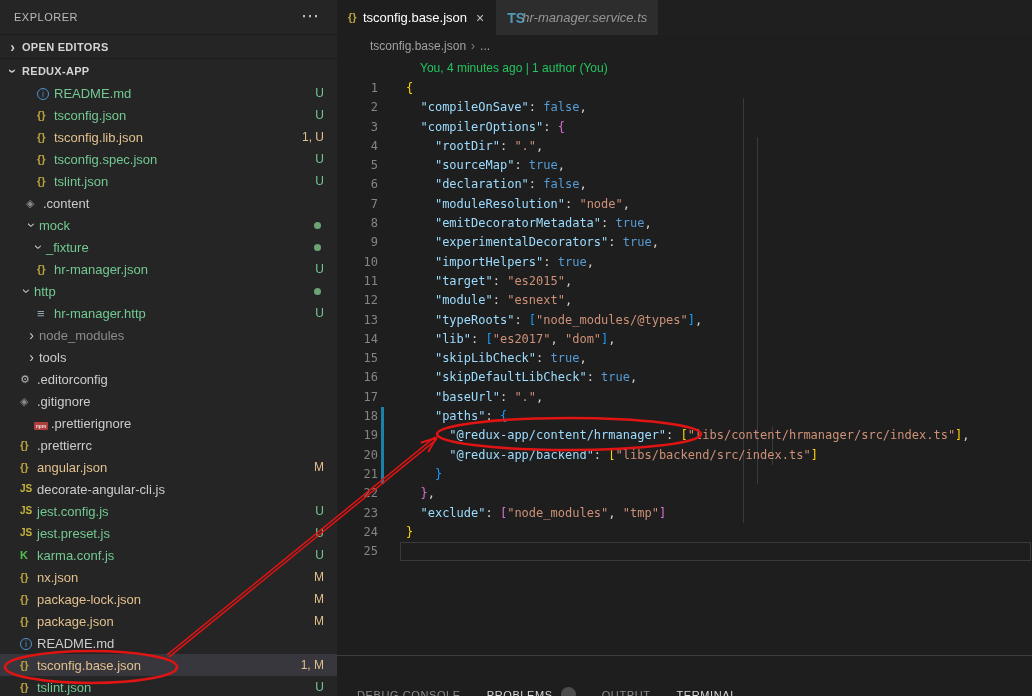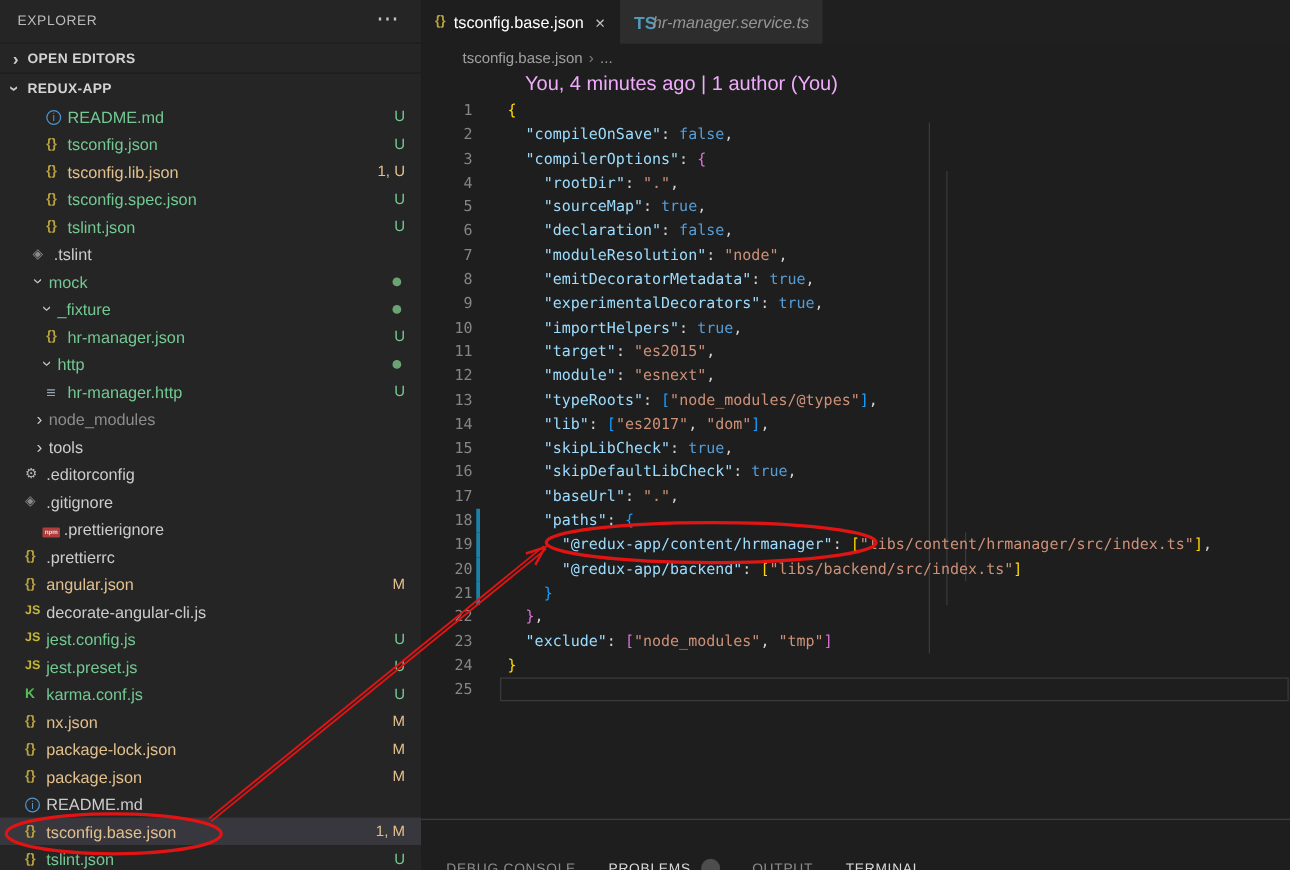--- a/index.html
+++ b/index.html
@@ -45,21 +45,21 @@
   #tabbar { position:absolute; left:0; top:0; width:695px; height:35px; background:#1f1f1f; display:flex; }
   .tab { display:flex; align-items:center; height:35px; padding:0 11px; font-size:13px; cursor:pointer; }
   .tab .fi { width:15px; }
   .tab.active { background:#1e1e1e; color:#ffffff; }
   .tab.inactive { background:#2d2d2d; color:#969696; margin-left:1px; }
   .tab.inactive .tlabel { font-style:italic; }
   .tab .close { margin-left:9px; color:#c0c0c0; font-size:14px; line-height:1; }
   #breadcrumb { position:absolute; left:0; top:35px; width:695px; height:22px; display:flex; align-items:center; padding-left:18px; font-size:12px; color:#a0a0a0; }
   #breadcrumb .fi { width:15px; }
   #breadcrumb .bsep { margin:0 5px; color:#7f7f7f; }
-  #blame { position:absolute; left:83px; top:58px; height:19px; font-size:16px; color:#f0abfc; display:flex; align-items:center; }
+  #blame { position:absolute; left:83px; top:58px; height:19px; font-size:12px; color:#22c55e; display:flex; align-items:center; }
   #code { position:absolute; left:0; top:79px; width:695px; font-family:"DejaVu Sans Mono","Liberation Mono",monospace; font-size:12px; }
   .cline { position:relative; height:19.3px; }
   .ln { position:absolute; left:0; top:0; width:41px; text-align:right; color:#858585; line-height:19.3px; }
   .gmark { position:absolute; left:44px; top:0; width:3px; height:19.3px; background:#1b81a8; }
   .ctext { position:absolute; left:69px; top:0; white-space:pre; line-height:19.3px; color:#d4d4d4; }
   .tk-key { color:#9cdcfe; } .tk-str { color:#ce9178; } .tk-bool { color:#569cd6; }
   .tk-pun { color:#d4d4d4; } .tk-b1 { color:#ffd700; } .tk-b2 { color:#da70d6; } .tk-b3 { color:#179fff; }
   .iguide { position:absolute; width:1px; background:#3a3a3a; }
   #curline { position:absolute; left:63px; right:1px; height:19px; border:1px solid #3a3a3d; }
   
@@ -110,38 +110,38 @@
           <span class="tname c-green">tsconfig.spec.json</span>
           <span class="badge c-green">U</span>
         </div>
         <div class="trow" style="padding-left: 37px;">
           <span class="fi fi-json">{}</span>
           <span class="tname c-green">tslint.json</span>
           <span class="badge c-green">U</span>
         </div>
         <div class="trow" style="padding-left: 26px;">
           <span class="fi fi-git">◈</span>
-          <span class="tname c-plain">.tslint</span>
+          <span class="tname c-plain">.content</span>
         </div>
         <div class="trow" style="padding-left: 24px;">
           <span class="chev open">›</span>
           <span class="tname c-green">mock</span>
           <span class="gdot"></span>
         </div>
         <div class="trow" style="padding-left: 31px;">
           <span class="chev open">›</span>
           <span class="tname c-green">_fixture</span>
           <span class="gdot"></span>
         </div>
         <div class="trow" style="padding-left: 37px;">
           <span class="fi fi-json">{}</span>
           <span class="tname c-green">hr-manager.json</span>
           <span class="badge c-green">U</span>
         </div>
-        <div class="trow" style="padding-left: 31px;">
+        <div class="trow" style="padding-left: 19px;">
           <span class="chev open">›</span>
           <span class="tname c-green">http</span>
           <span class="gdot"></span>
         </div>
         <div class="trow" style="padding-left: 37px;">
           <span class="fi fi-http">≡</span>
           <span class="tname c-green">hr-manager.http</span>
           <span class="badge c-green">U</span>
         </div>
         <div class="trow" style="padding-left: 24px;">

